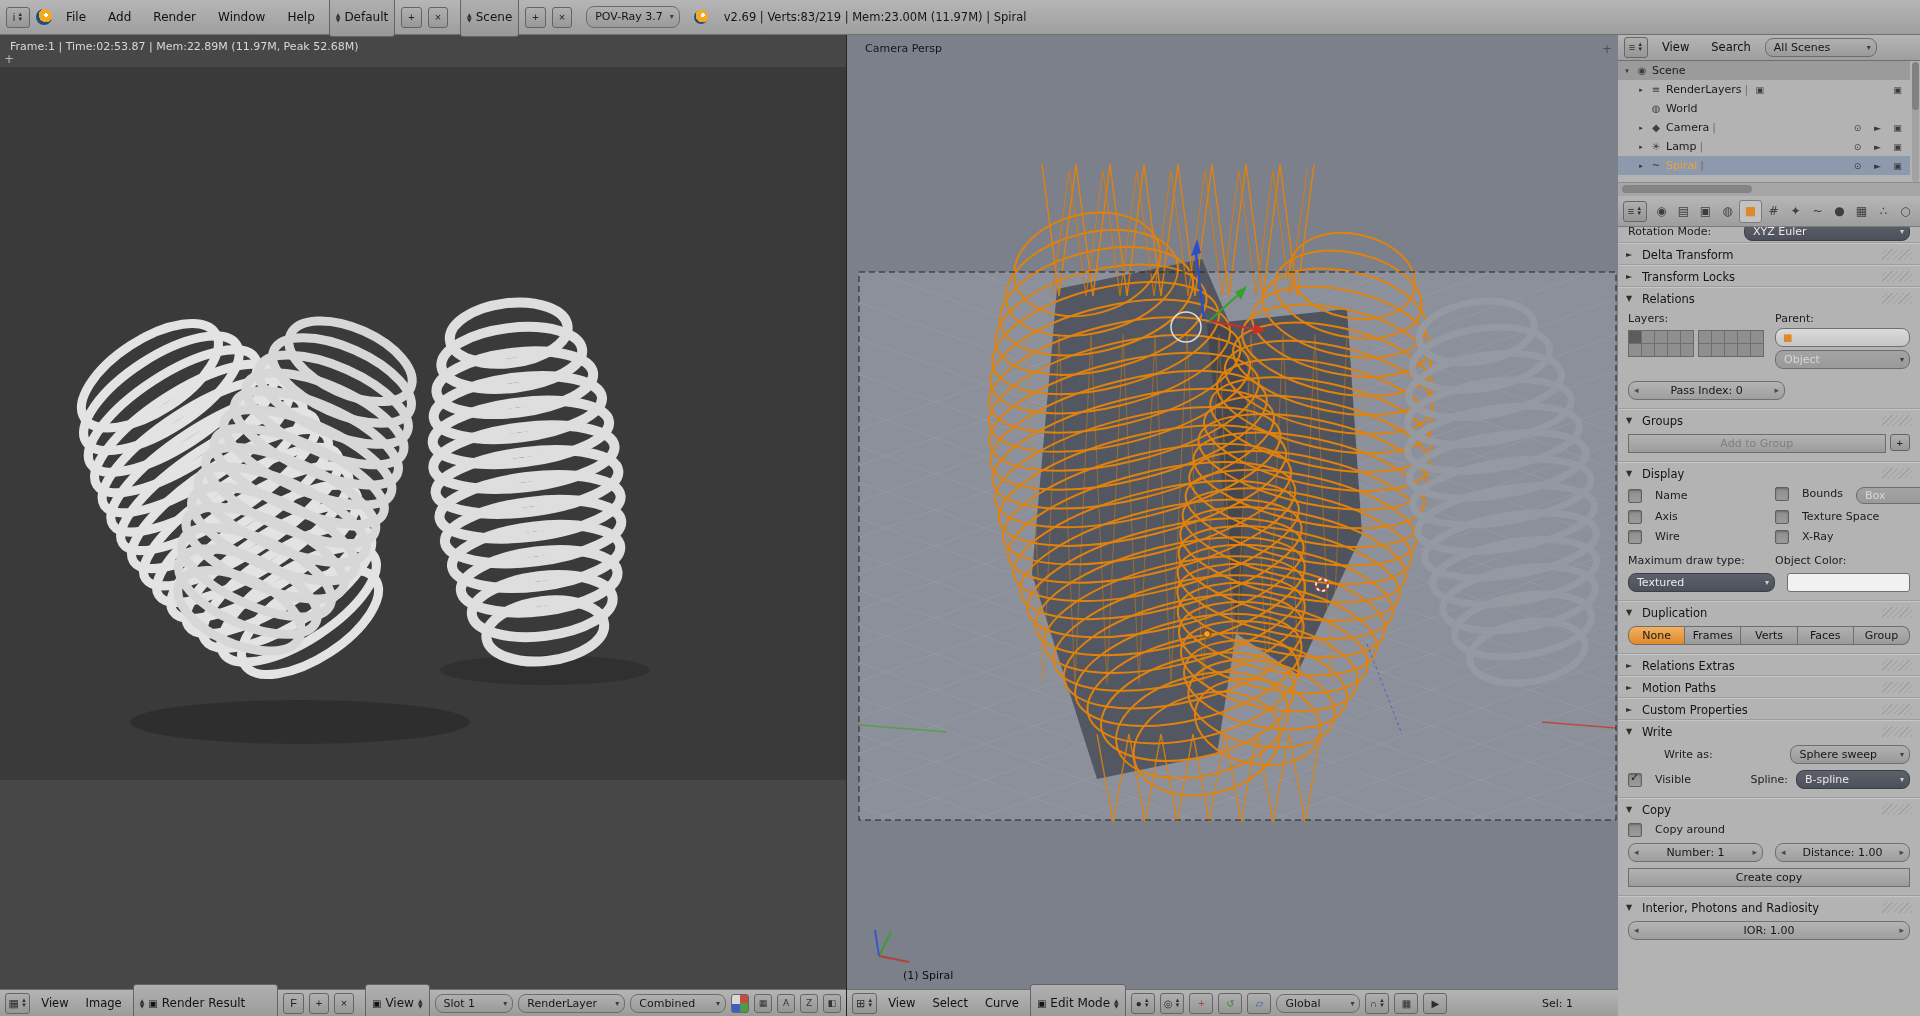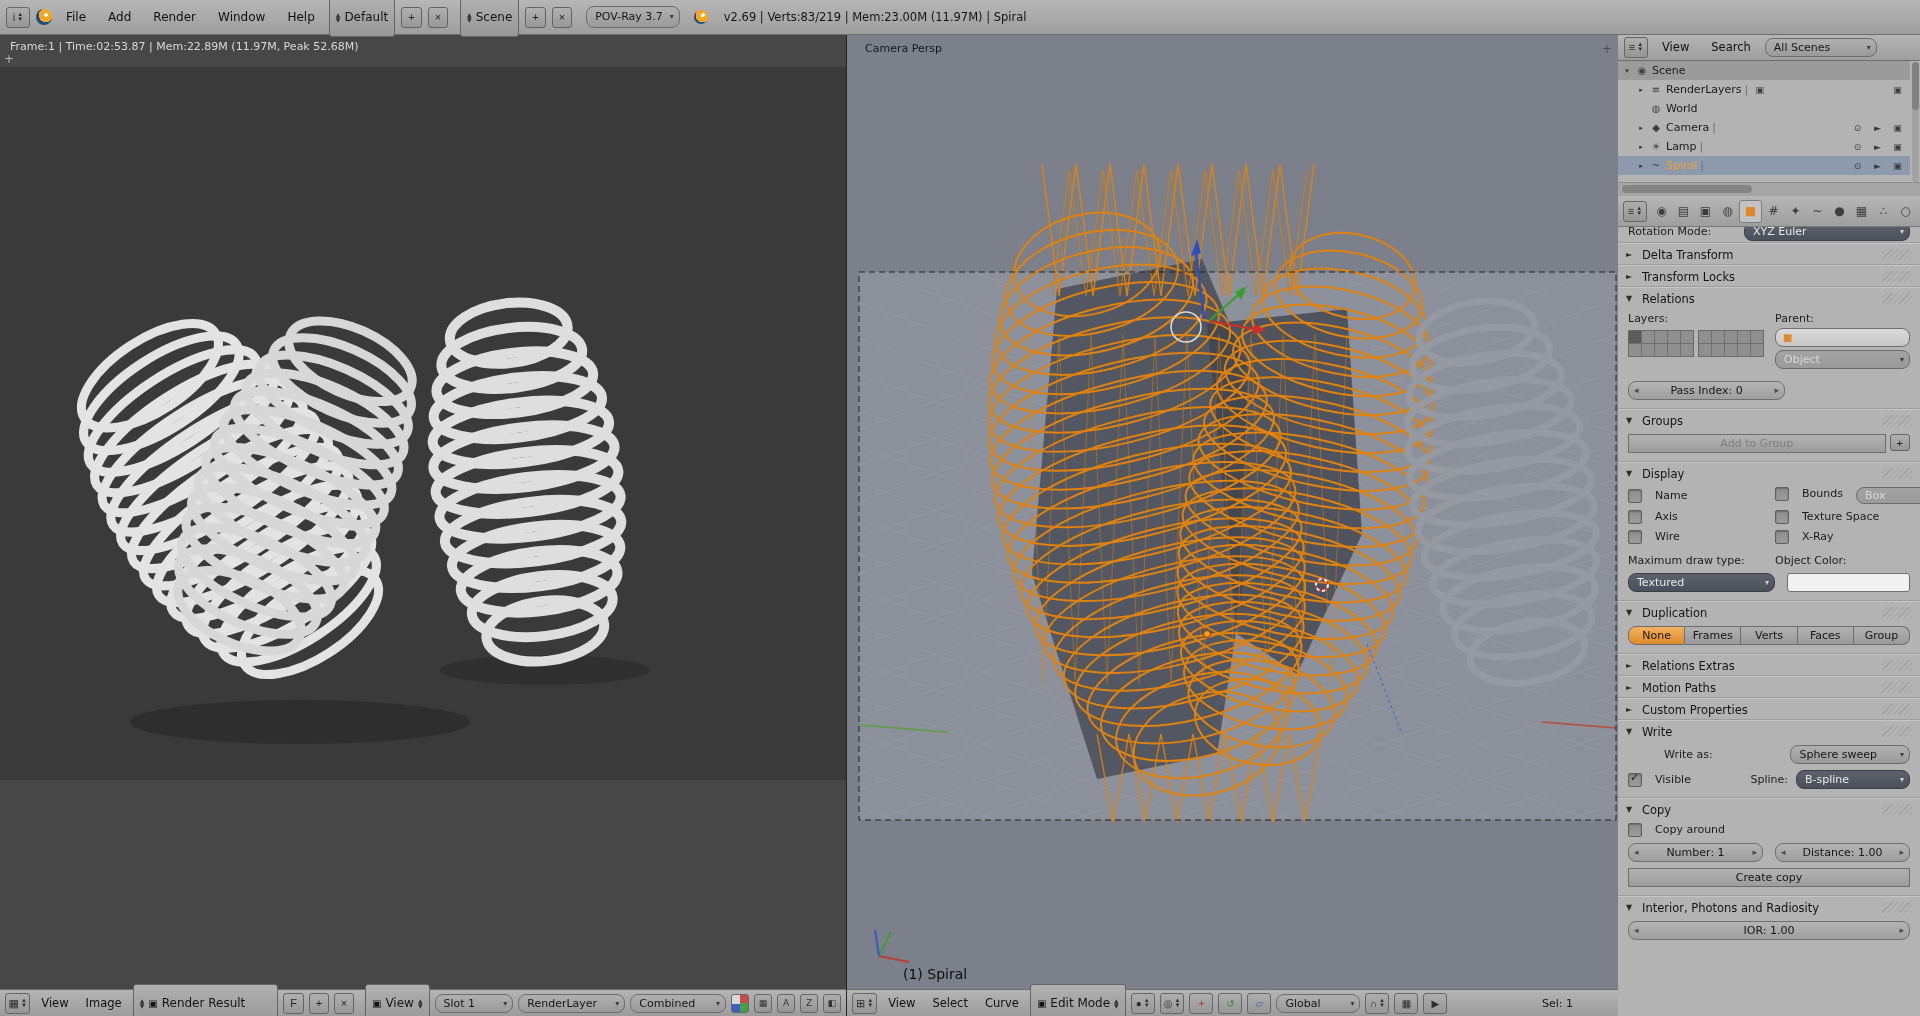--- a/index.html
+++ b/index.html
@@ -60,21 +60,21 @@
   .efooter .menu{padding:1px 6px;font-size:11.5px;}
   .chan{width:17px;height:17px;border:1px solid #666;border-radius:3px;
         background:linear-gradient(#adadad,#959595);display:inline-flex;align-items:center;
         justify-content:center;font-size:9px;color:#333;}
   .chan.active{background:conic-gradient(#c84b42 0 25%,#4b9e45 0 50%,#3c5fc0 0 75%,#d8d8d8 0);}
   
   #viewport{position:absolute;left:847px;top:34px;width:771px;height:982px;background:#fef9c3;
             border-right:1px solid #232323;}
   #vp-svg{position:absolute;left:0;top:0;}
   .vp-top{position:absolute;left:18px;top:8px;font-size:11px;color:#15171c;z-index:2;}
-  .vp-bottom{position:absolute;left:56px;bottom:34px;font-size:14px;color:#0e0e0e;z-index:2;}
+  .vp-bottom{position:absolute;left:56px;bottom:34px;font-size:11px;color:#0e0e0e;z-index:2;}
   
   #right{position:absolute;left:1618px;top:34px;width:302px;height:982px;background:#b3b3b3;}
   #outliner{position:absolute;left:0;top:0;right:0;height:162px;}
   #outliner .hdrbar{height:26px;font-size:11.5px;}
   .out-rows{position:absolute;top:27px;left:0;right:10px;}
   .out-row{display:flex;align-items:center;height:19px;padding:0 4px;font-size:11px;color:#1a1a1a;gap:3px;}
   .out-row .tri{font-size:7px;color:#333;width:10px;text-align:center;}
   .out-row .oi{font-size:10px;color:#3f3f3f;width:14px;text-align:center;}
   .out-row .spacer{flex:1;}
   .out-row .sep{color:#6f6f6f;}

